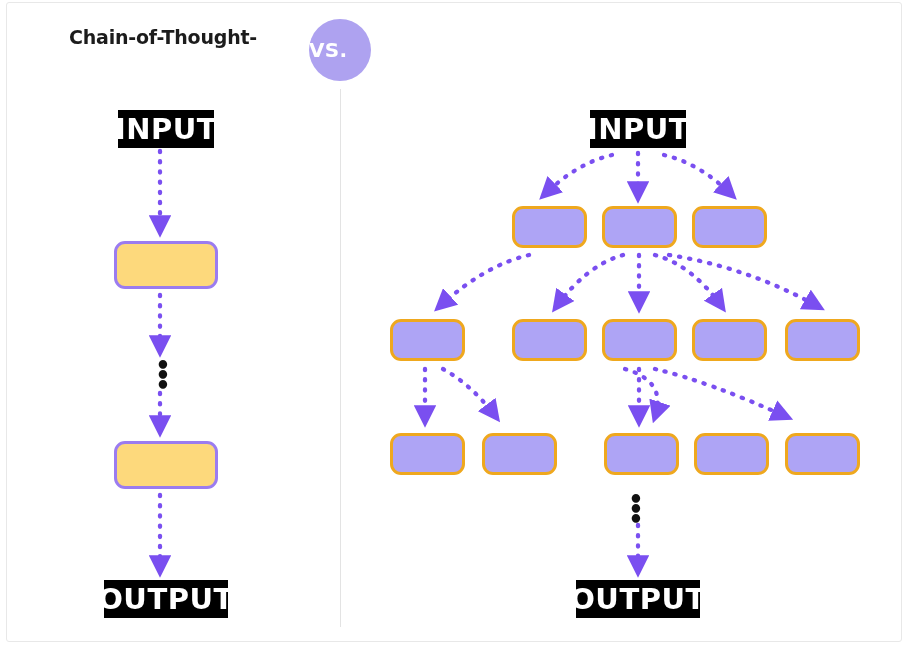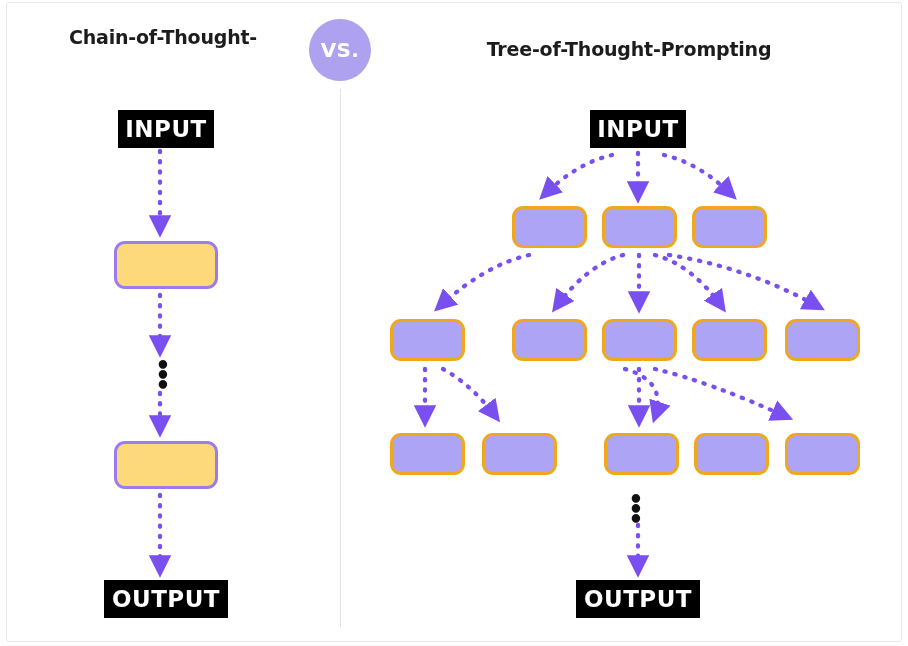--- a/index.html
+++ b/index.html
@@ -39,33 +39,33 @@
     letter-spacing:-0.2px;
   }
   .title-left{left:22px;top:22px;width:268px;}
   .title-right{left:352px;top:34px;width:540px;}
 
   
   .vs-badge{
     position:absolute;left:302px;top:16px;width:62px;height:62px;
     background:#aea2f0;
     border-radius:50%;
-    display:flex;align-items:center;justify-content:center;
+    display:flex;align-items:center;justify-content:flex-start;
   }
   .vs-badge span{
     color:#ffffff;font-weight:bold;font-size:20px;letter-spacing:0.3px;
   }
 
   
   .io-chip{
     position:absolute;
     background:#000000;
     color:#ffffff;
     font-weight:bold;
-    font-size:23px;
+    font-size:29px;
     letter-spacing:0.5px;
     display:flex;align-items:center;justify-content:center;
     box-sizing:border-box;
     padding:0 0;
   }
 
   
   .node{
     position:absolute;
     box-sizing:border-box;
@@ -104,21 +104,20 @@
   <div class="divider"></div>
 
   <div class="title title-left">
     <div>Chain-of-Thought-</div>
   </div>
 
   <div class="vs-badge">
     <span>VS.</span>
   </div>
 
-  <div class="title title-right">Tree-of-Thought-Prompting</div>
 
   <svg class="edges" viewBox="0 0 896 640">
     <defs>
       <marker id="ah" viewBox="0 0 10 10" refX="7" refY="5" markerWidth="5.2" markerHeight="5.2" orient="auto-start-reverse">
         <path d="M 0 0 L 10 5 L 0 10 z" fill="#7a4ff0"></path>
       </marker>
     </defs>
     <g stroke="#7a4ff0" stroke-width="4.3" stroke-linecap="round" stroke-dasharray="1.2 9" fill="none" marker-end="url(#ah)">
 
       <path d="M 153 148 L 153 228"></path>

